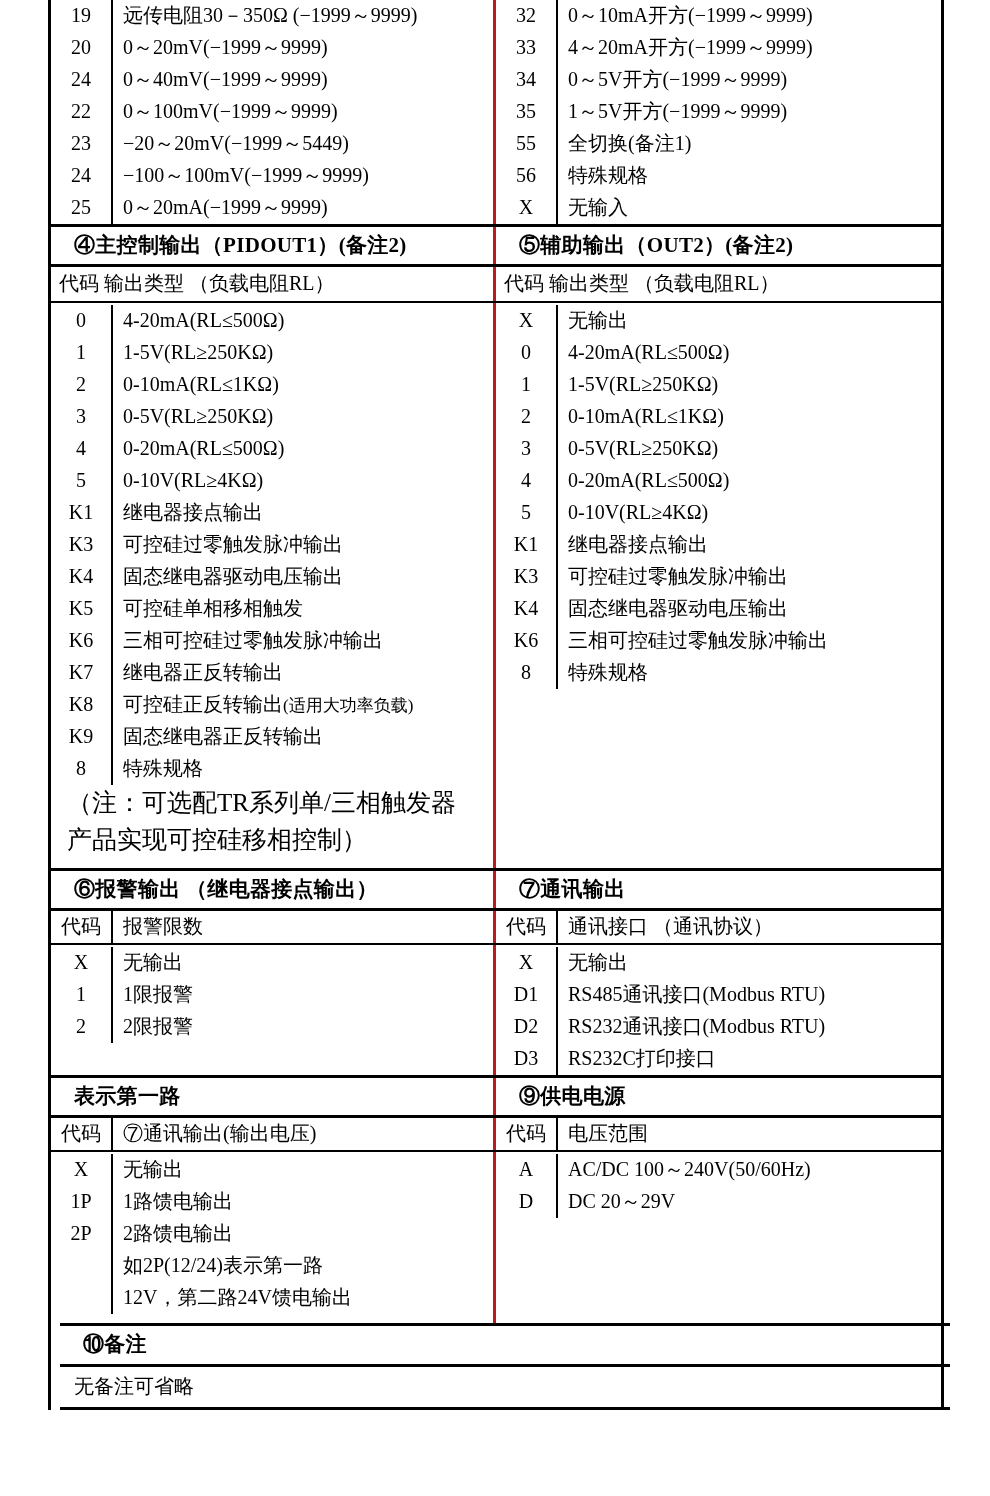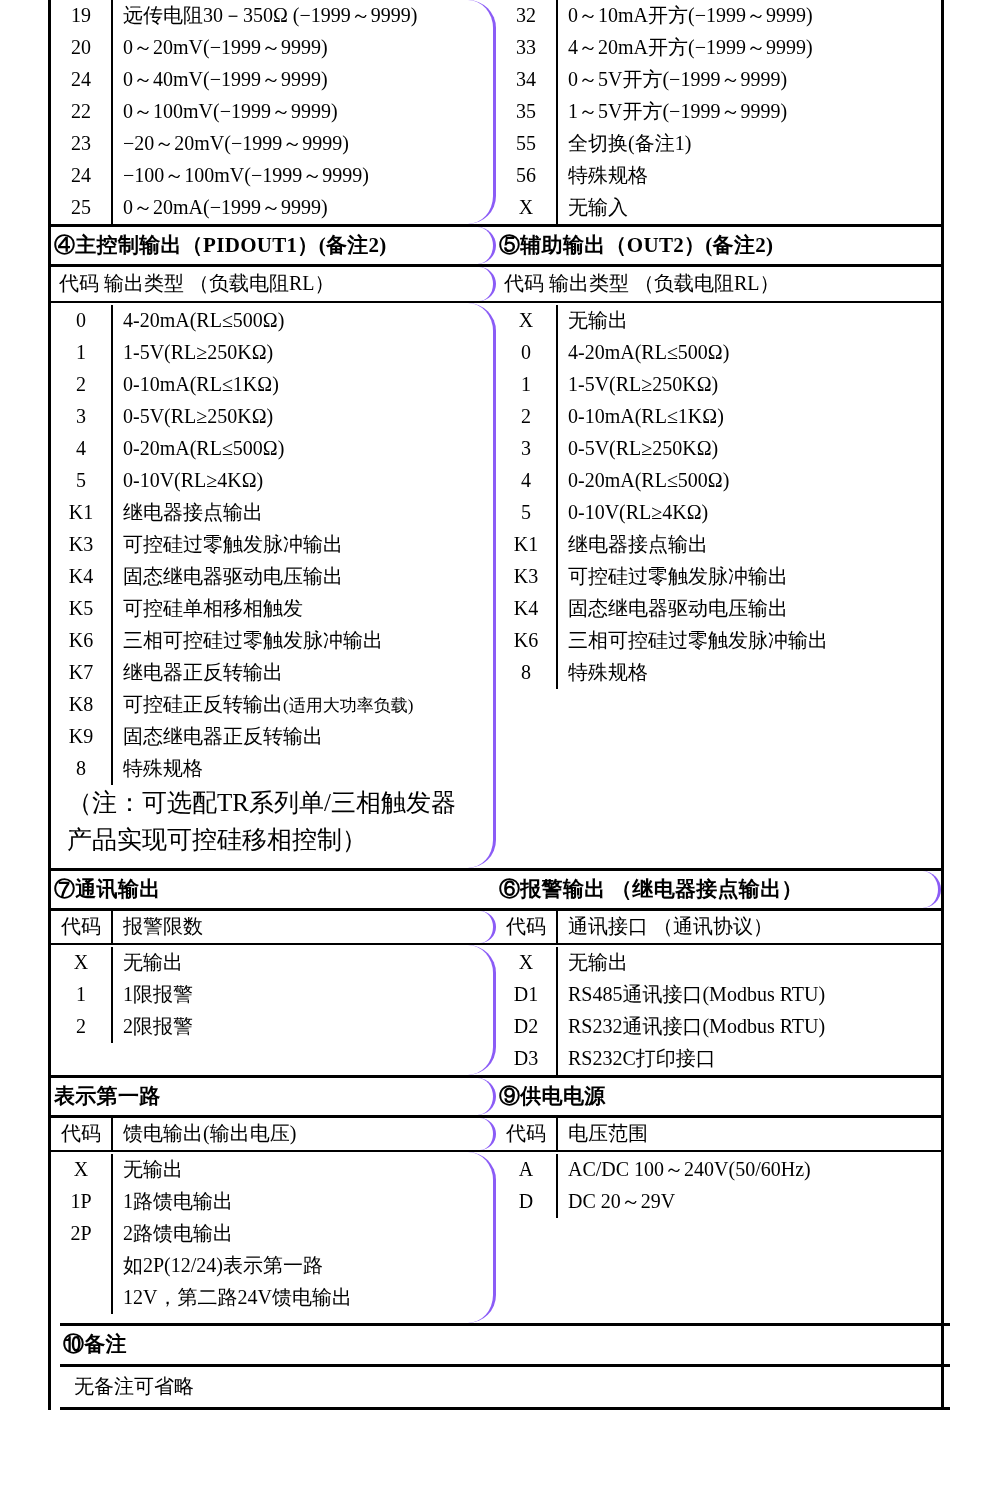--- a/index.html
+++ b/index.html
@@ -31,26 +31,26 @@
   
   .two-col {
     display: flex;
     width: 100%;
     box-sizing: border-box;
   }
   .col {
     box-sizing: border-box;
     width: 50%;
   }
-  .col.left { border-right: 3px solid #8b5cf6; border-radius: 28px; }
+  .col.left { border-right: 3px solid #b91c1c; }
 
   .hdr {
     font-size: 21px;
     font-weight: bold;
-    padding: 6px 8px 7px 3px;
+    padding: 6px 8px 7px 23px;
     line-height: 1.15;
     letter-spacing: 0.3px;
     box-sizing: border-box;
   }
   .sub {
     font-size: 20px;
     padding: 5px 8px 6px 8px;
     line-height: 1.15;
     box-sizing: border-box;
   }
@@ -119,21 +119,21 @@
         <div class="rowline">
           <div class="code codeline">24</div>
           <div class="desc">0～40mV(−1999～9999)</div>
         </div>
         <div class="rowline">
           <div class="code codeline">22</div>
           <div class="desc">0～100mV(−1999～9999)</div>
         </div>
         <div class="rowline">
           <div class="code codeline">23</div>
-          <div class="desc">−20～20mV(−1999～9999)</div>
+          <div class="desc">−20～20mV(−1999～5449)</div>
         </div>
         <div class="rowline">
           <div class="code codeline">24</div>
           <div class="desc">−100～100mV(−1999～9999)</div>
         </div>
         <div class="rowline">
           <div class="code codeline">25</div>
           <div class="desc">0～20mA(−1999～9999)</div>
         </div>
       </div>
@@ -300,25 +300,25 @@
           <div class="desc">三相可控硅过零触发脉冲输出</div>
         </div>
         <div class="rowline">
           <div class="code codeline">8</div>
           <div class="desc">特殊规格</div>
         </div>
       </div>
     </div>
 
     <div class="two-col hline">
+      <div class="col left">
+        <div class="hdr">⑥报警输出 （继电器接点输出）</div>
+      </div>
       <div class="col">
         <div class="hdr">⑦通讯输出</div>
-      </div>
-      <div class="col left">
-        <div class="hdr">⑥报警输出 （继电器接点输出）</div>
       </div>
     </div>
 
     <div class="two-col hline">
       <div class="col left">
         <div class="rowline">
           <div class="code codeline">代码</div>
           <div class="desc">报警限数</div>
         </div>
       </div>
@@ -372,21 +372,21 @@
       </div>
       <div class="col">
         <div class="hdr">⑨供电电源</div>
       </div>
     </div>
 
     <div class="two-col hline">
       <div class="col left">
         <div class="rowline">
           <div class="code codeline">代码</div>
-          <div class="desc">馈电输出(输出电压)</div>
+          <div class="desc">⑦通讯输出(输出电压)</div>
         </div>
       </div>
       <div class="col">
         <div class="rowline">
           <div class="code codeline">代码</div>
           <div class="desc">电压范围</div>
         </div>
       </div>
     </div>
 

